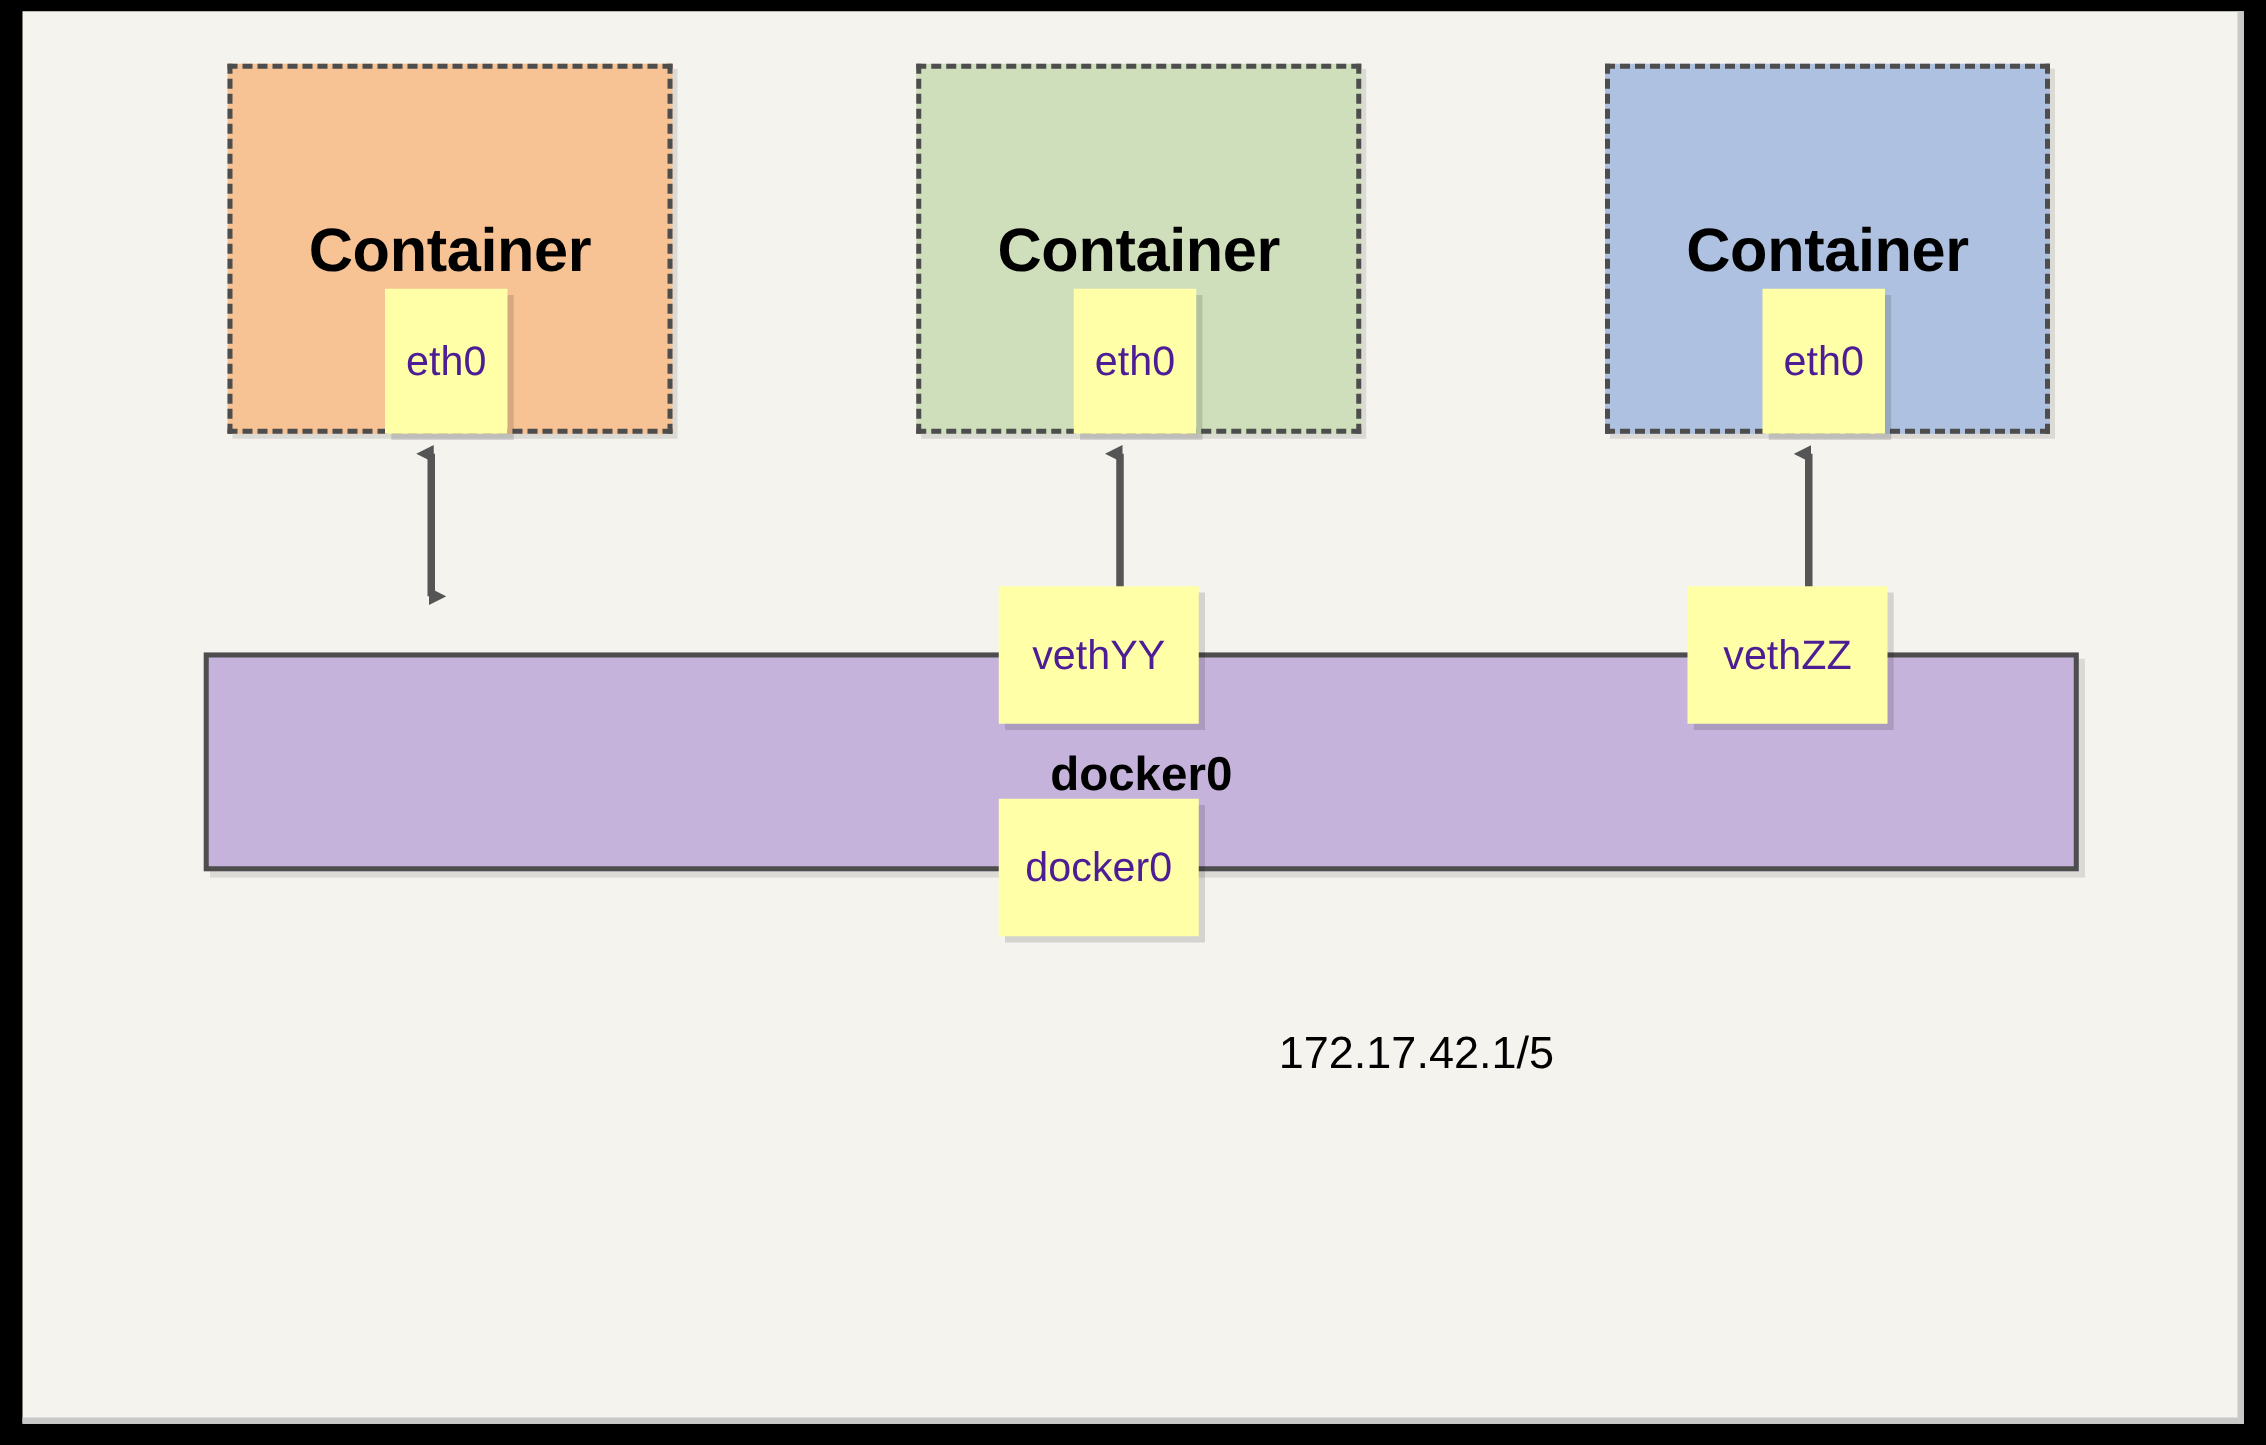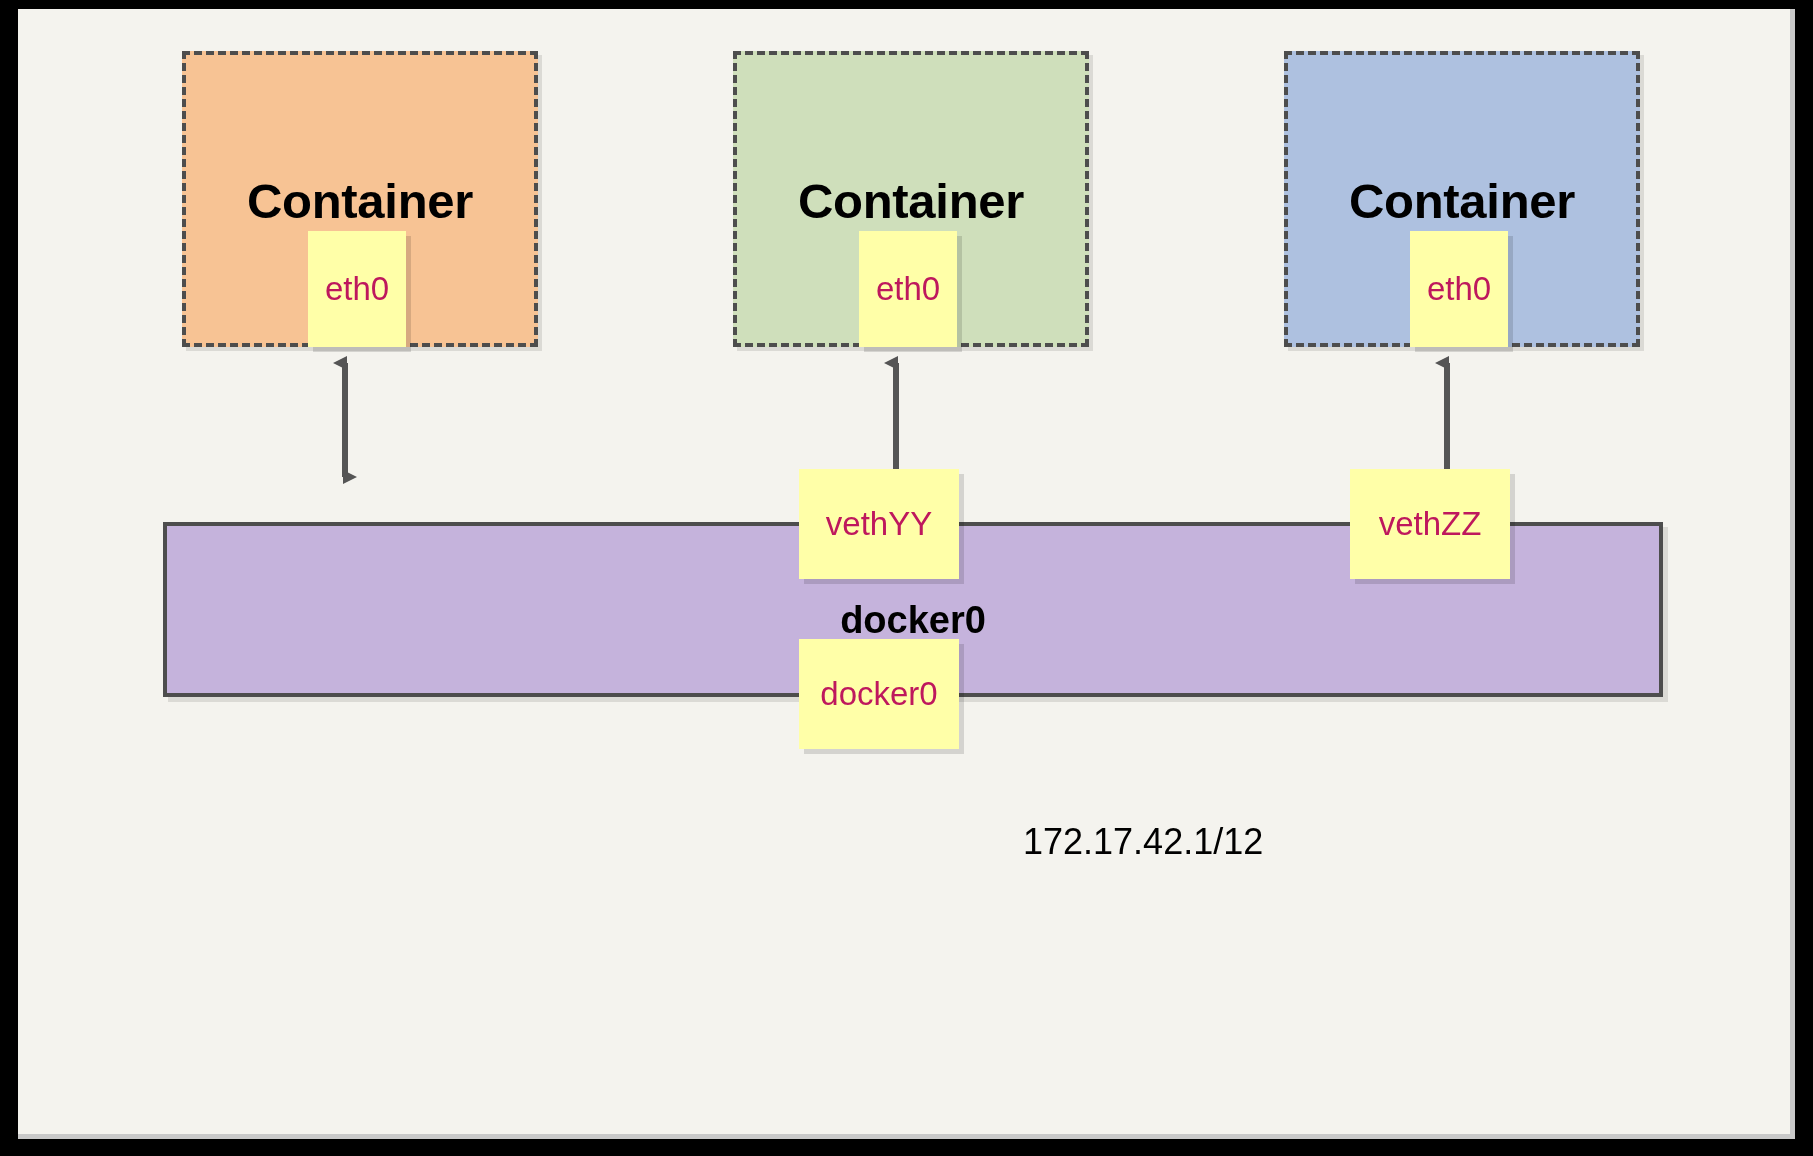--- a/index.html
+++ b/index.html
@@ -56,21 +56,21 @@
   
   .chip {
     position: absolute;
     background: #ffffa8;
     box-sizing: border-box;
     box-shadow: 5px 5px 0 rgba(0,0,0,0.13);
     display: flex;
     align-items: center;
     justify-content: center;
     font-size: 33px;
-    color: #be185d;
+    color: #4c1d95;
     font-family: "Liberation Sans", sans-serif;
   }
 
   
   #bridge {
     position: absolute;
     background: #c5b3dc;
     border: 4px solid #4d4d4d;
     box-sizing: border-box;
     box-shadow: 5px 5px 0 rgba(0,0,0,0.10);
@@ -152,17 +152,17 @@
 
     <div id="bridge" style="left:145px; top:513px; width:1500px; height:175px;">
       <div id="bridge-label" style="top:73px;">docker0</div>
     </div>
 
     <div class="chip" style="left:781px; top:460px; width:160px; height:110px;">vethYY</div>
     <div class="chip" style="left:1332px; top:460px; width:160px; height:110px;">vethZZ</div>
 
     <div class="chip" style="left:781px; top:630px; width:160px; height:110px;">docker0</div>
 
-    <div class="free-text" id="ip-label" style="left:1005px; top:812px;">172.17.42.1/12</div>
+    <div class="free-text" id="ip-label" style="left:1005px; top:812px;">172.17.42.1/5</div>
 
 
   </div>
 </div>
 
 </body></html>

